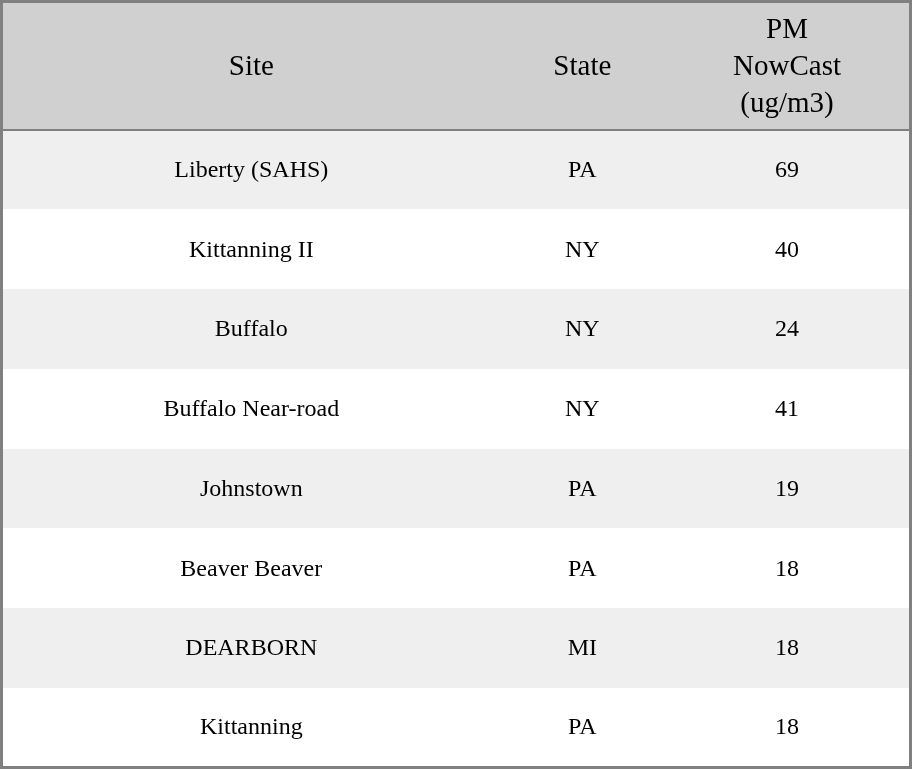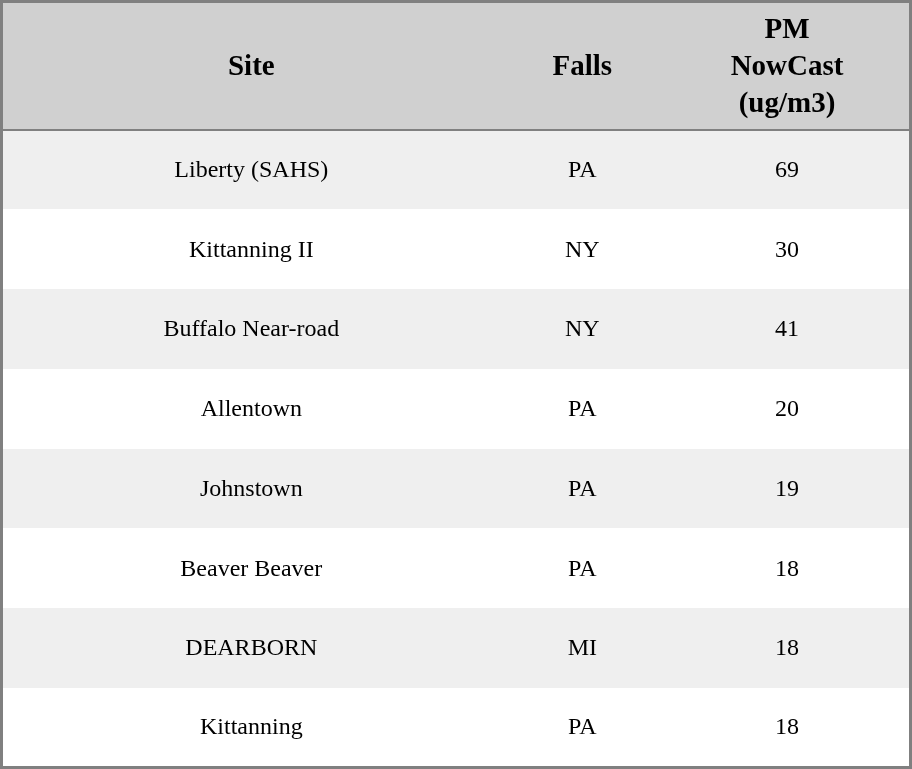--- a/index.html
+++ b/index.html
@@ -28,21 +28,21 @@
     table-layout: fixed;
     border: 3px solid var(--border-color);
   }
   col.col-site  { width: 54.8%; }
   col.col-state { width: 18.2%; }
   col.col-pm    { width: 27.0%; }
   thead th {
     height: 128px;
     background: var(--header-bg);
     border-bottom: 2px solid var(--border-color);
-    font-weight: bold;
+    font-weight: normal;
     font-size: 29px;
     line-height: 37px;
     text-align: center;
     vertical-align: middle;
     padding: 0;
   }
   thead th .hdr-wrap {
     display: inline-block;
     max-width: 150px;
   }
@@ -66,47 +66,47 @@
     <col class="col-site">
     <col class="col-state">
     <col class="col-pm">
   </colgroup>
   <thead>
     <tr>
       <th>
         <span class="hdr-wrap">Site</span>
       </th>
       <th>
-        <span class="hdr-wrap">Falls</span>
+        <span class="hdr-wrap">State</span>
       </th>
       <th>
         <span class="hdr-wrap">PM NowCast (ug/m3)</span>
       </th>
     </tr>
   </thead>
   <tbody>
       <tr>
         <td>Liberty (SAHS)</td>
         <td>PA</td>
         <td>69</td>
       </tr>
       <tr>
         <td>Kittanning II</td>
         <td>NY</td>
-        <td>30</td>
+        <td>40</td>
+      </tr>
+      <tr>
+        <td>Buffalo</td>
+        <td>NY</td>
+        <td>24</td>
       </tr>
       <tr>
         <td>Buffalo Near-road</td>
         <td>NY</td>
         <td>41</td>
-      </tr>
-      <tr>
-        <td>Allentown</td>
-        <td>PA</td>
-        <td>20</td>
       </tr>
       <tr>
         <td>Johnstown</td>
         <td>PA</td>
         <td>19</td>
       </tr>
       <tr>
         <td>Beaver Beaver</td>
         <td>PA</td>
         <td>18</td>

